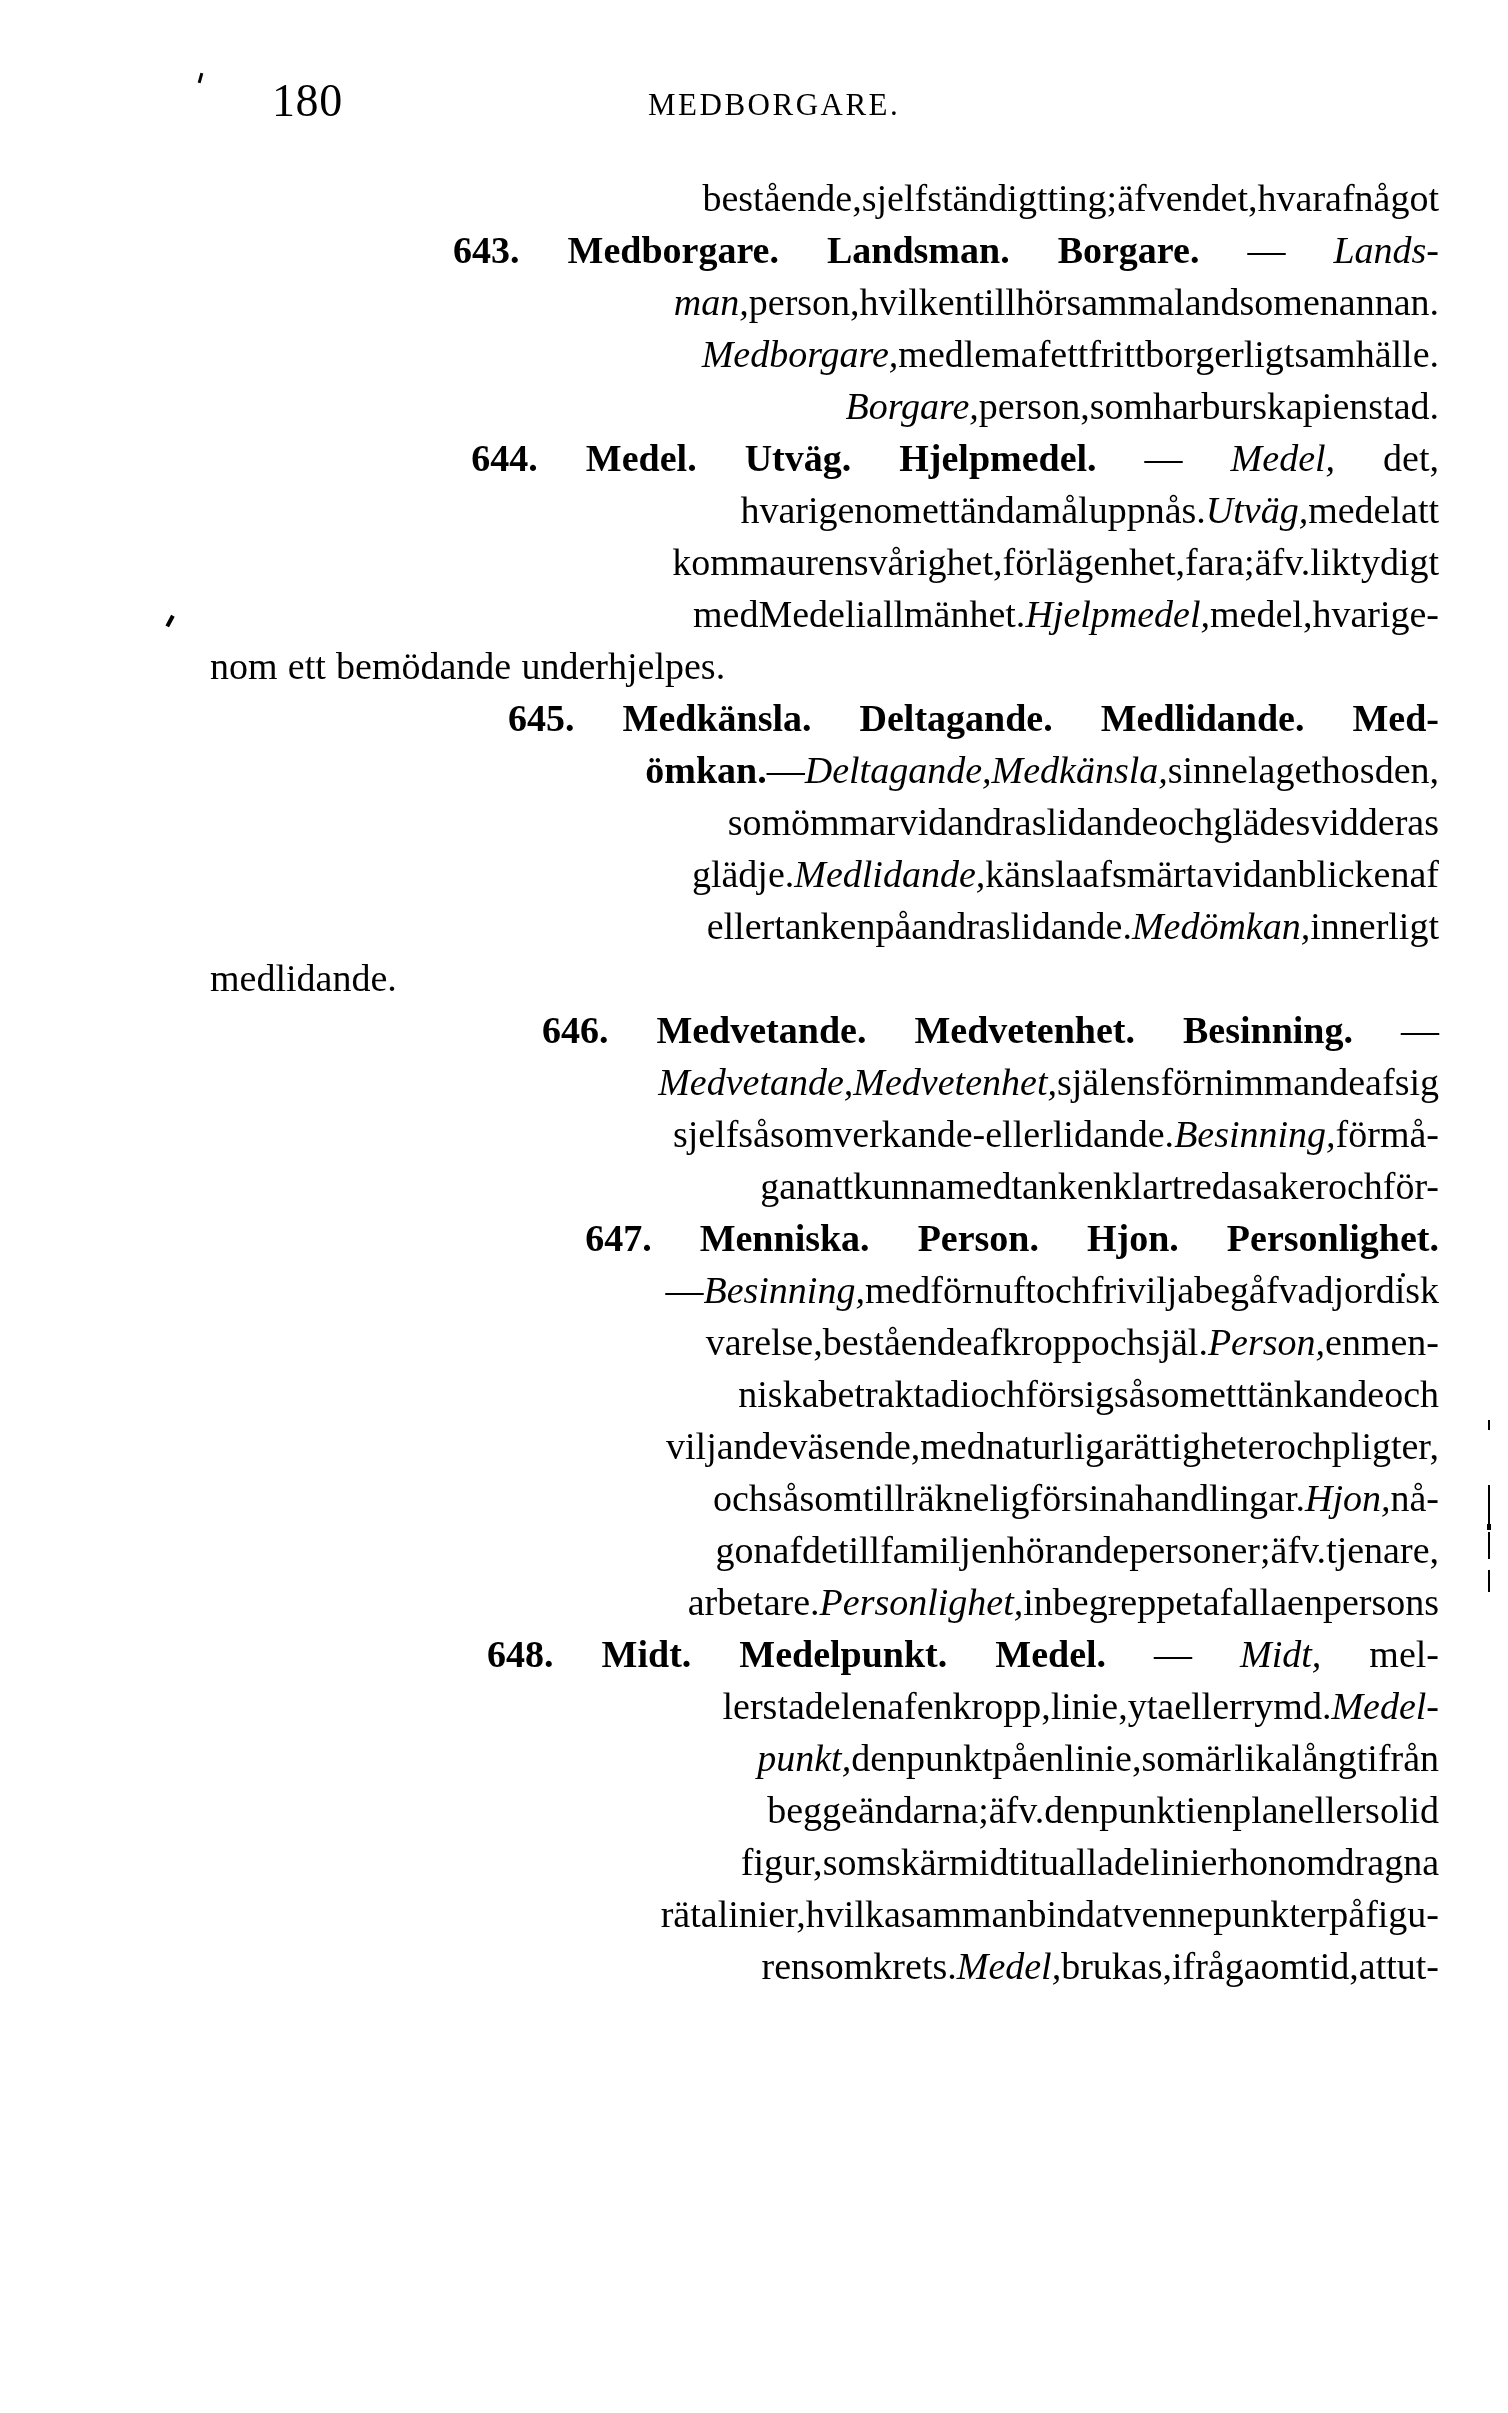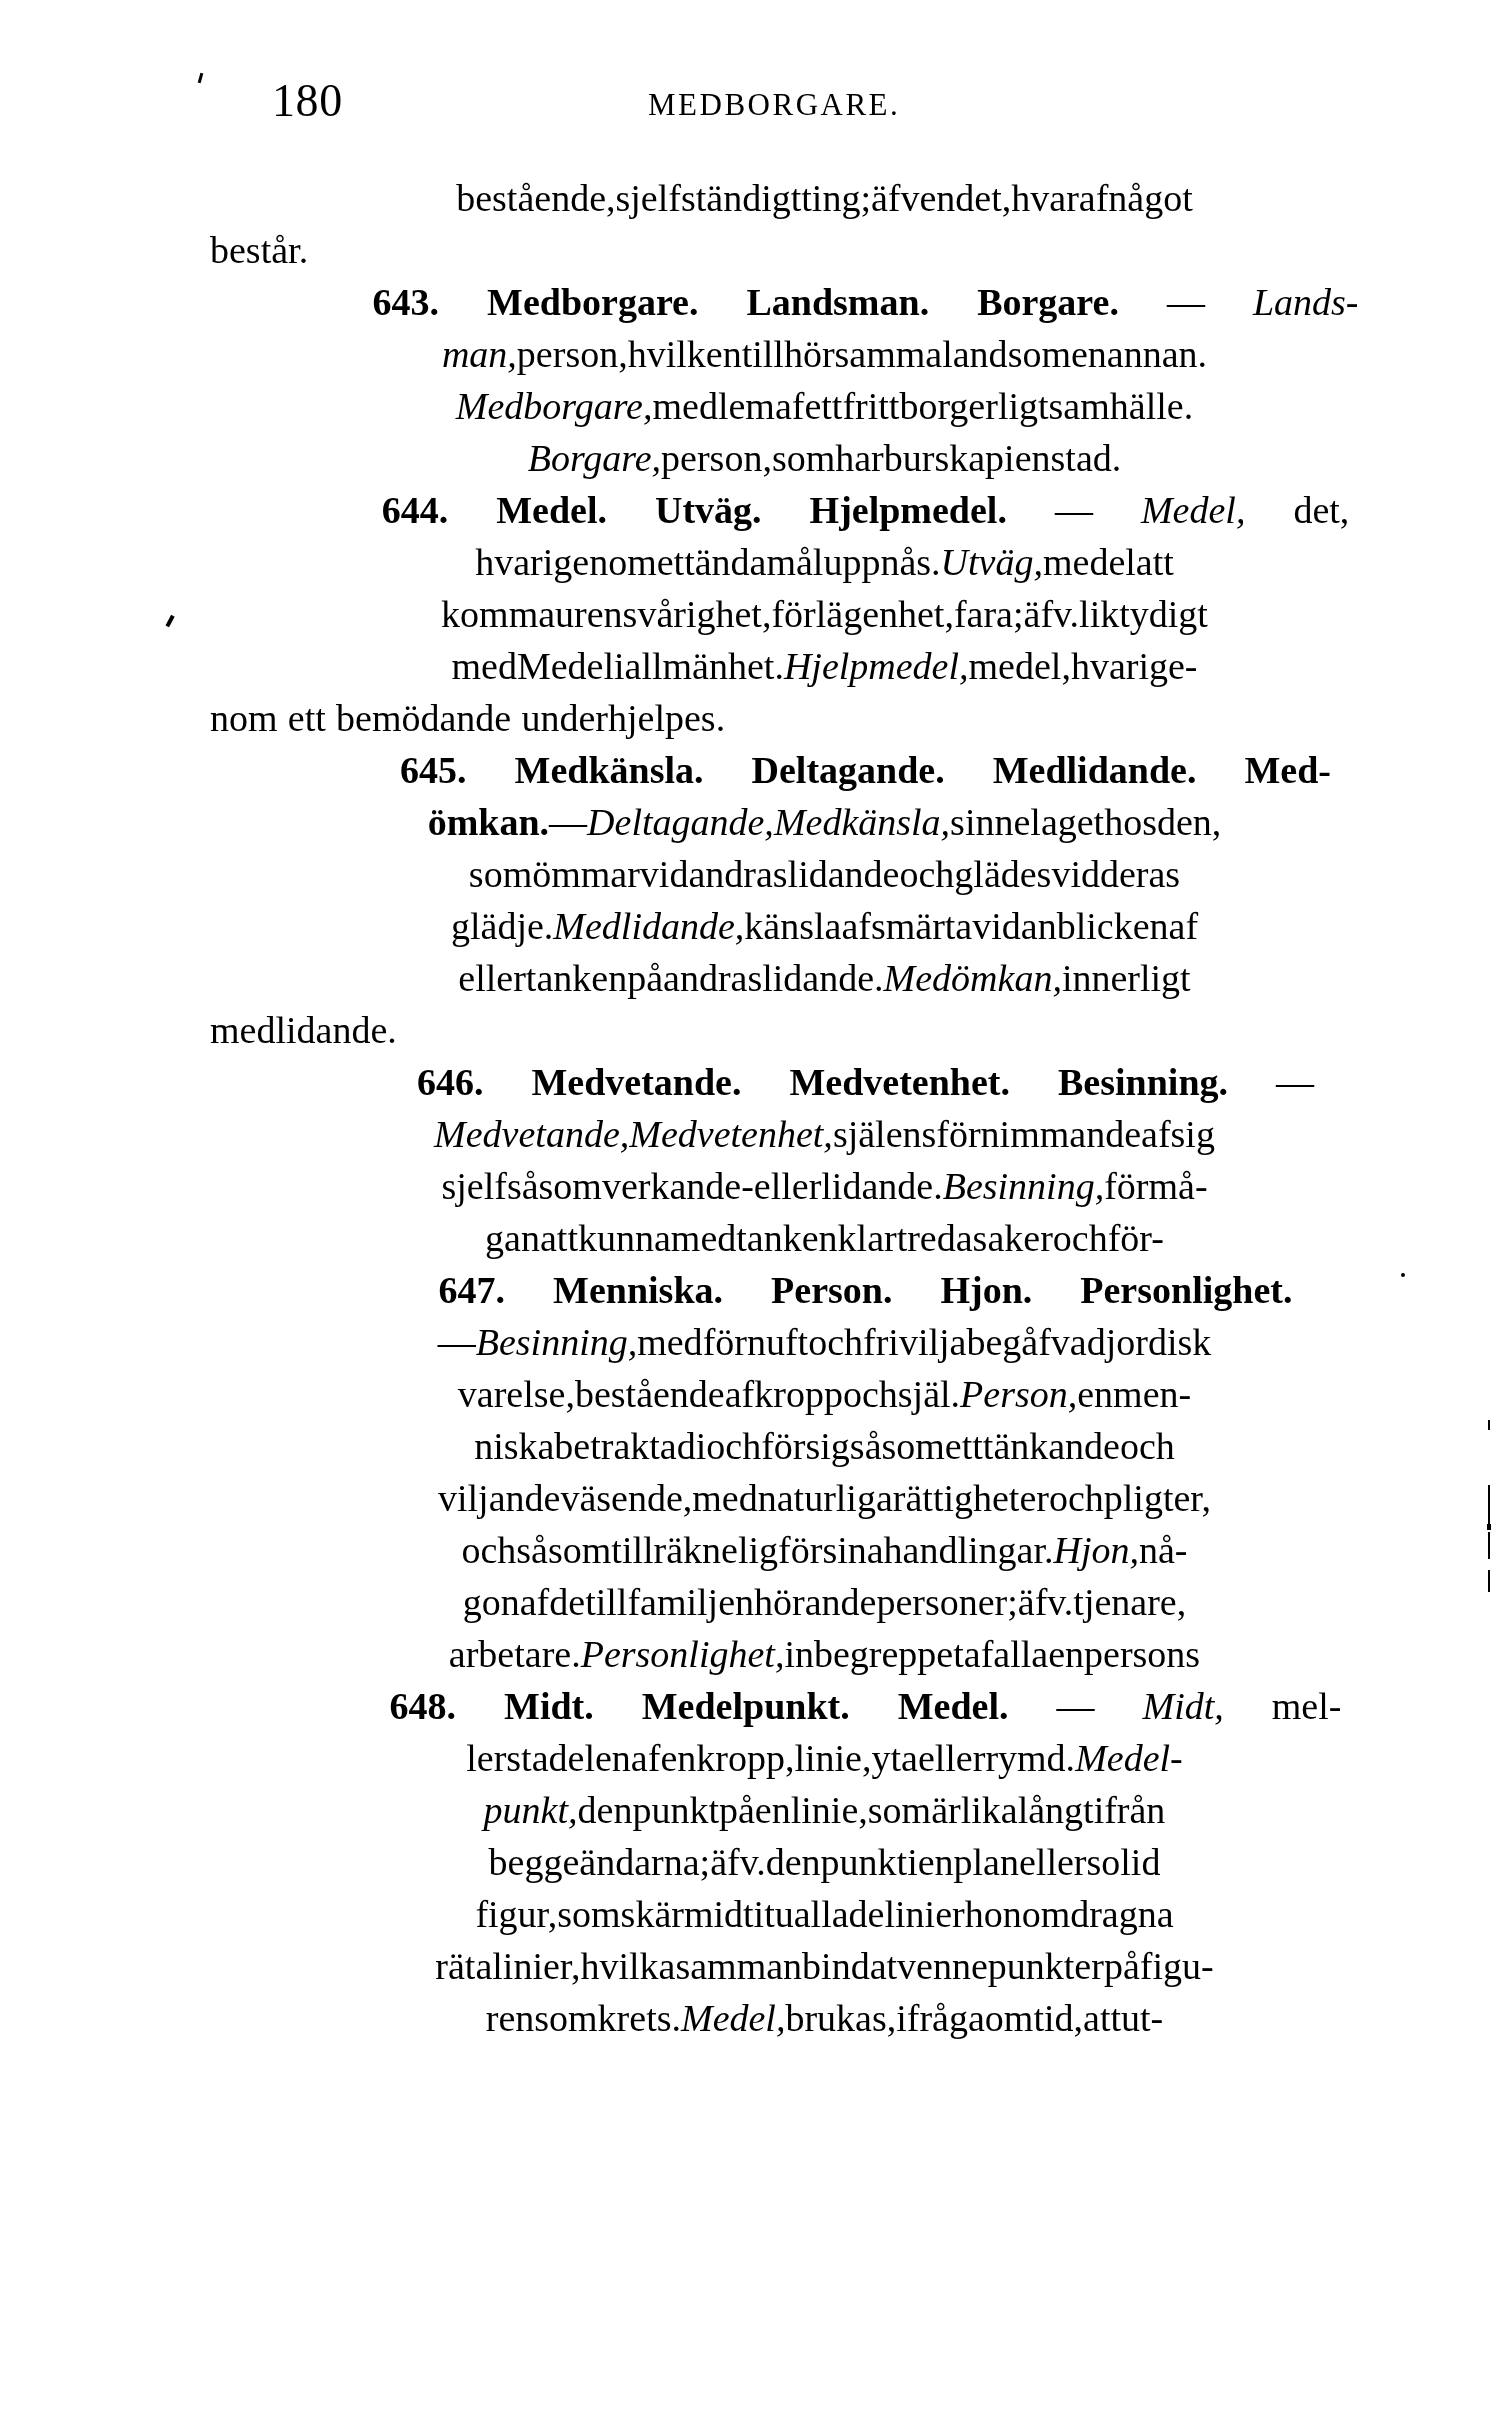--- a/index.html
+++ b/index.html
@@ -72,21 +72,21 @@
 
   
   .line.indent {
     padding-left: 82px;
     gap: 48px;
   }
 
   
   .line.justify {
     display: flex;
-    justify-content: center;
+    justify-content: flex-end;
     white-space: pre;
   }
   .line.justify > span {
     white-space: pre;
   }
 
   .line.justify.indent {
     padding-left: 82px;
   }
 
@@ -143,21 +143,20 @@
 
 <div id="page">
 
   <div class="header-row">
     <div class="folio">180</div>
     <div class="running-head">MEDBORGARE.</div>
   </div>
 
   <div class="textblock" id="textblock">
       <div class="line justify"><span>bestående,</span><span>sjelfständigt</span><span>ting;</span><span>äfven</span><span>det,</span><span>hvaraf</span><span>något</span></div>
-      <div class="line"><span>består.</span></div>
       <div class="line justify indent"><span class="bold">643.</span><span class="bold">Medborgare.</span><span class="bold">Landsman.</span><span class="bold">Borgare.</span><span>—</span><span class="ital">Lands-</span></div>
       <div class="line justify"><span class="ital">man,</span><span>person,</span><span>hvilken</span><span>tillhör</span><span>samma</span><span>land</span><span>som</span><span>en</span><span>annan.</span></div>
       <div class="line justify"><span class="ital">Medborgare,</span><span>medlem</span><span>af</span><span>ett</span><span>fritt</span><span>borgerligt</span><span>samhälle.</span></div>
       <div class="line justify"><span class="ital">Borgare,</span><span>person,</span><span>som</span><span>har</span><span>burskap</span><span>i</span><span>en</span><span>stad.</span></div>
       <div class="line justify indent"><span class="bold">644.</span><span class="bold">Medel.</span><span class="bold">Utväg.</span><span class="bold">Hjelpmedel.</span><span>—</span><span class="ital">Medel,</span><span>det,</span></div>
       <div class="line justify"><span>hvarigenom</span><span>ett</span><span>ändamål</span><span>uppnås.</span><span class="ital">Utväg,</span><span>medel</span><span>att</span></div>
       <div class="line justify"><span>komma</span><span>ur</span><span>en</span><span>svårighet,</span><span>förlägenhet,</span><span>fara;</span><span>äfv.</span><span>liktydigt</span></div>
       <div class="line justify"><span>med</span><span>Medel</span><span>i</span><span>allmänhet.</span><span class="ital">Hjelpmedel,</span><span>medel,</span><span>hvarige-</span></div>
       <div class="line"><span>nom ett bemödande underhjelpes.</span></div>
       <div class="line justify indent"><span class="bold">645.</span><span class="bold">Medkänsla.</span><span class="bold">Deltagande.</span><span class="bold">Medlidande.</span><span class="bold">Med-</span></div>

